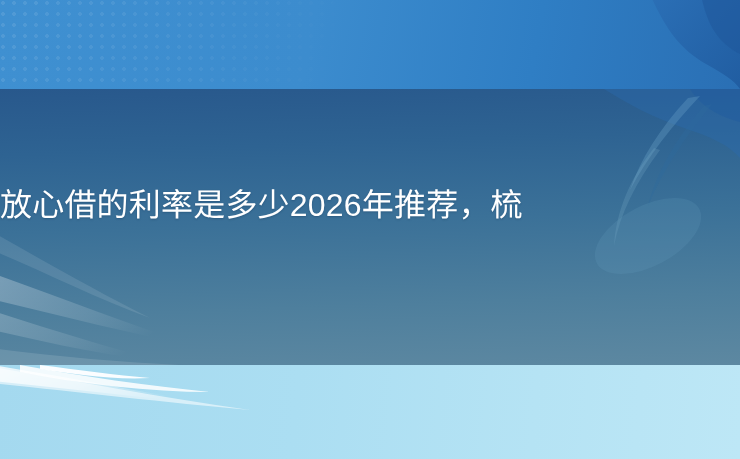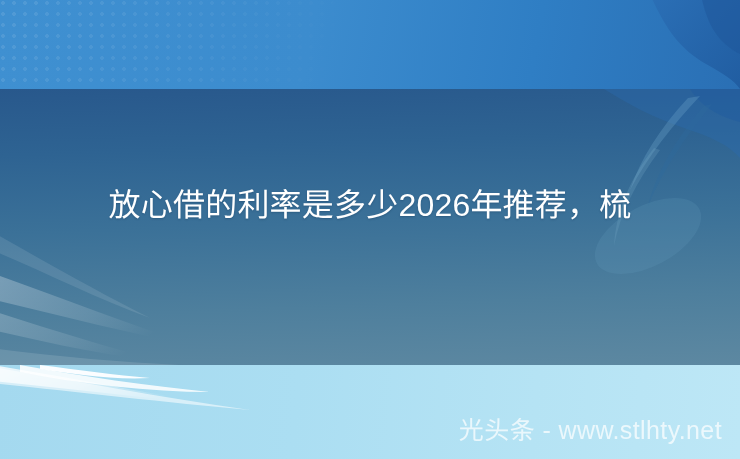--- a/index.html
+++ b/index.html
@@ -70,21 +70,21 @@
     height: 459px;
     pointer-events: none;
   }
 
   
   .headline {
     position: absolute;
     left: 0;
     top: 182px;
     width: 740px;
-    text-align: center;
+    text-align: left;
     color: #ffffff;
     font-size: 32px;
     line-height: 46px;
     letter-spacing: 0.2px;
     font-weight: 400;
     text-shadow: 0 1px 2px rgba(16, 48, 78, 0.30);
     white-space: nowrap;
   }
   .headline .line {
     display: block;
@@ -176,15 +176,14 @@
 
     <g clip-path="url(#clipMid)">
       <path d="M -40 344 C 30 354, 110 362, 180 365 L -40 365 Z" fill="#ffffff" opacity="0.12"></path>
     </g>
   </svg>
 
   <div class="headline">
     <span class="line">放心借的利率是多少2026年推荐，梳</span>
   </div>
 
-  <div class="watermark">光头条 - www.stlhty.net</div>
 
 </div>
 
 </body></html>

